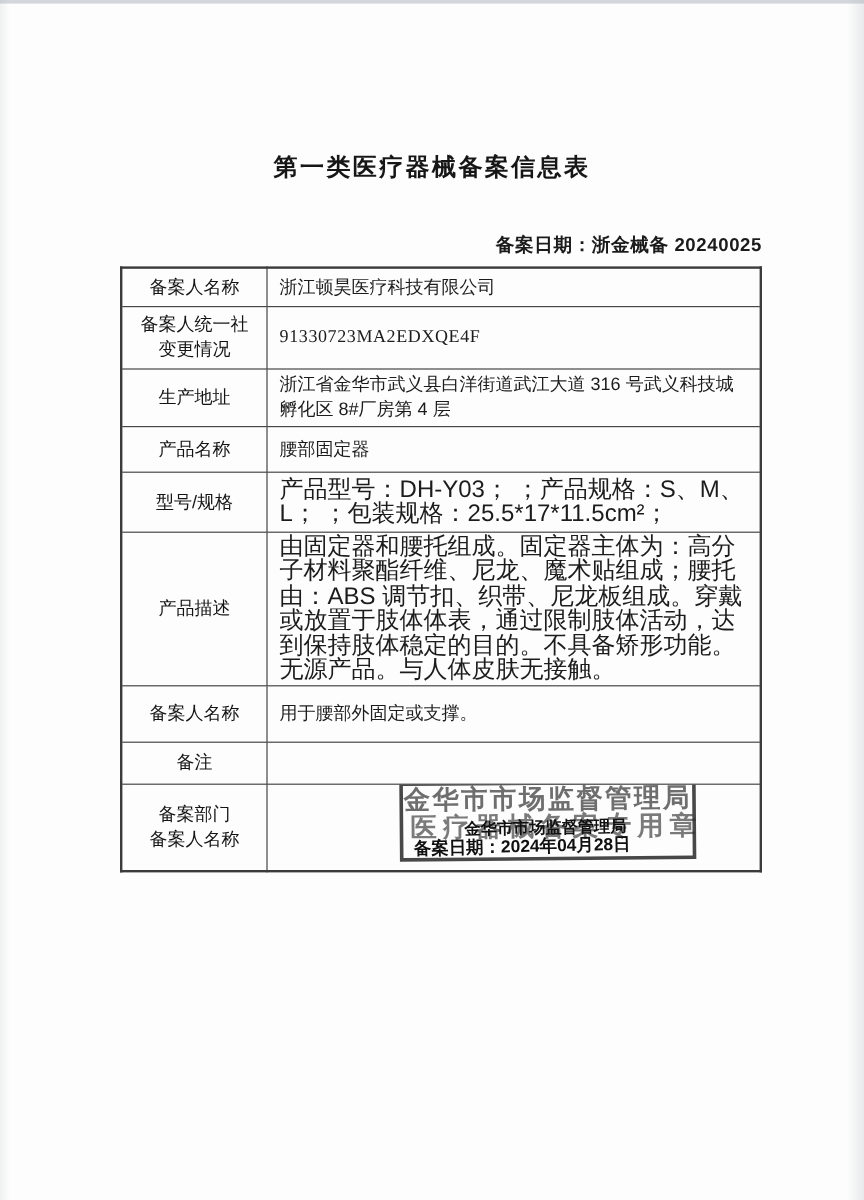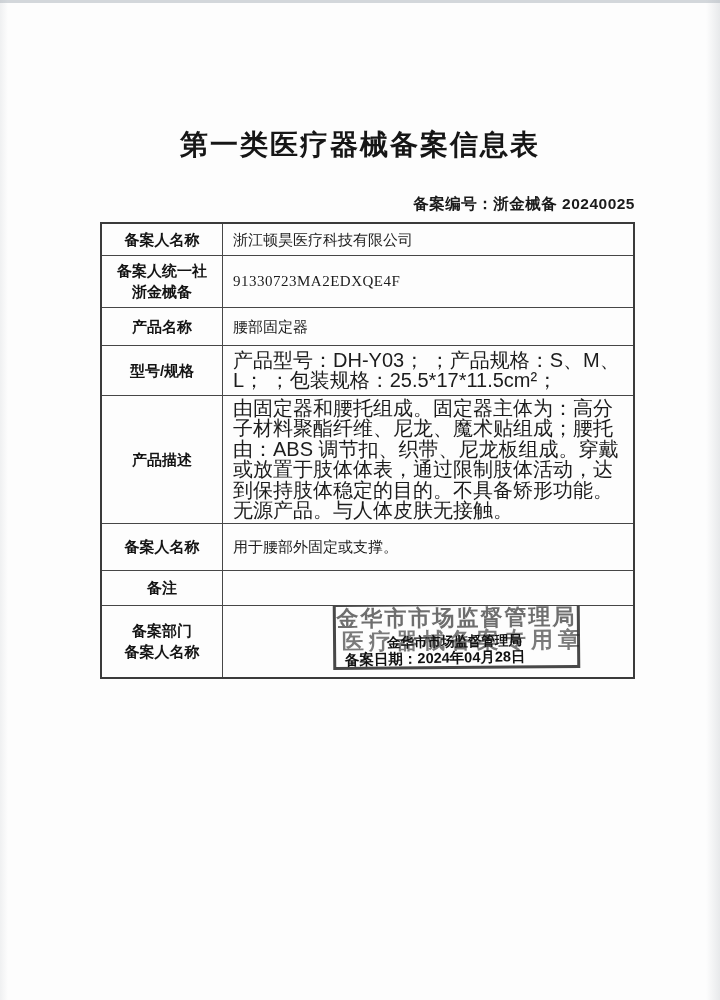--- a/index.html
+++ b/index.html
@@ -21,21 +21,21 @@
     background: linear-gradient(to left, rgba(176,182,188,0.28), rgba(176,182,188,0));
   }
   .scan-edge-left {
     position: absolute; top: 0; left: 0; width: 8px; height: 1000px;
     background: linear-gradient(to right, rgba(176,182,188,0.18), rgba(176,182,188,0));
   }
   .doc-title {
     position: absolute; top: 126px; left: 0;
     width: 720px;
     text-align: center;
-    font-size: 28px; font-weight: 700;
+    font-size: 20px; font-weight: 700;
     letter-spacing: 2px;
     color: #161616;
   }
   .reg-line {
     position: absolute; top: 194px; right: 85px;
     font-size: 15.5px; font-weight: 700;
     color: #1b1b1b;
     letter-spacing: 0.5px;
   }
   table.form {
@@ -48,21 +48,21 @@
   table.form td {
     border: 1.6px solid #474747;
     vertical-align: middle;
     font-size: 15px;
     line-height: 21px;
     overflow: hidden;
   }
   td.lbl {
     width: 112px;
     text-align: center;
-    font-weight: 700;
+    font-weight: 400;
     padding: 2px 4px;
     color: #141414;
   }
   td.val { padding: 2px 10px; }
   td.val .mono { font-family: Liberation Serif, serif; font-size: 15px; letter-spacing: 0.5px; }
   tr.r1  { height: 32px; }
   tr.r2  { height: 52px; }
   tr.r3  { height: 46px; }
   tr.r4  { height: 48px; }
   tr.r5  { height: 38px; }
@@ -118,34 +118,38 @@
 </style>
 </head>
 <body>
 
 <div class="scan-top-strip"></div>
 <div class="scan-edge-left"></div>
 <div class="scan-edge-right"></div>
 
 <div class="doc-title">第一类医疗器械备案信息表</div>
 
-<div class="reg-line"><span>备案编号：</span><span>浙金械备 20240025</span></div>
+<div class="reg-line"><span>备案日期：</span><span>浙金械备 20240025</span></div>
 
 <table class="form">
   <tbody>
       <tr class="r1">
     <td class="lbl">备案人名称</td>
     <td class="val">浙江顿昊医疗科技有限公司</td>
   </tr>
   <tr class="r2">
     <td class="lbl two-line">
           <span>备案人统一社</span>
-          <span>浙金械备</span>
+          <span>变更情况</span>
         </td>
     <td class="val"><span class="mono">91330723MA2EDXQE4F</span></td>
+  </tr>
+  <tr class="r4">
+    <td class="lbl">生产地址</td>
+    <td class="val">浙江省金华市武义县白洋街道武江大道 316 号武义科技城孵化区 8#厂房第 4 层</td>
   </tr>
   <tr class="r5">
     <td class="lbl">产品名称</td>
     <td class="val">腰部固定器</td>
   </tr>
   <tr class="r6">
     <td class="lbl">型号/规格</td>
     <td class="val">产品型号：DH-Y03； ；产品规格：S、M、L； ；包装规格：25.5*17*11.5cm²；</td>
   </tr>
   <tr class="r7">

